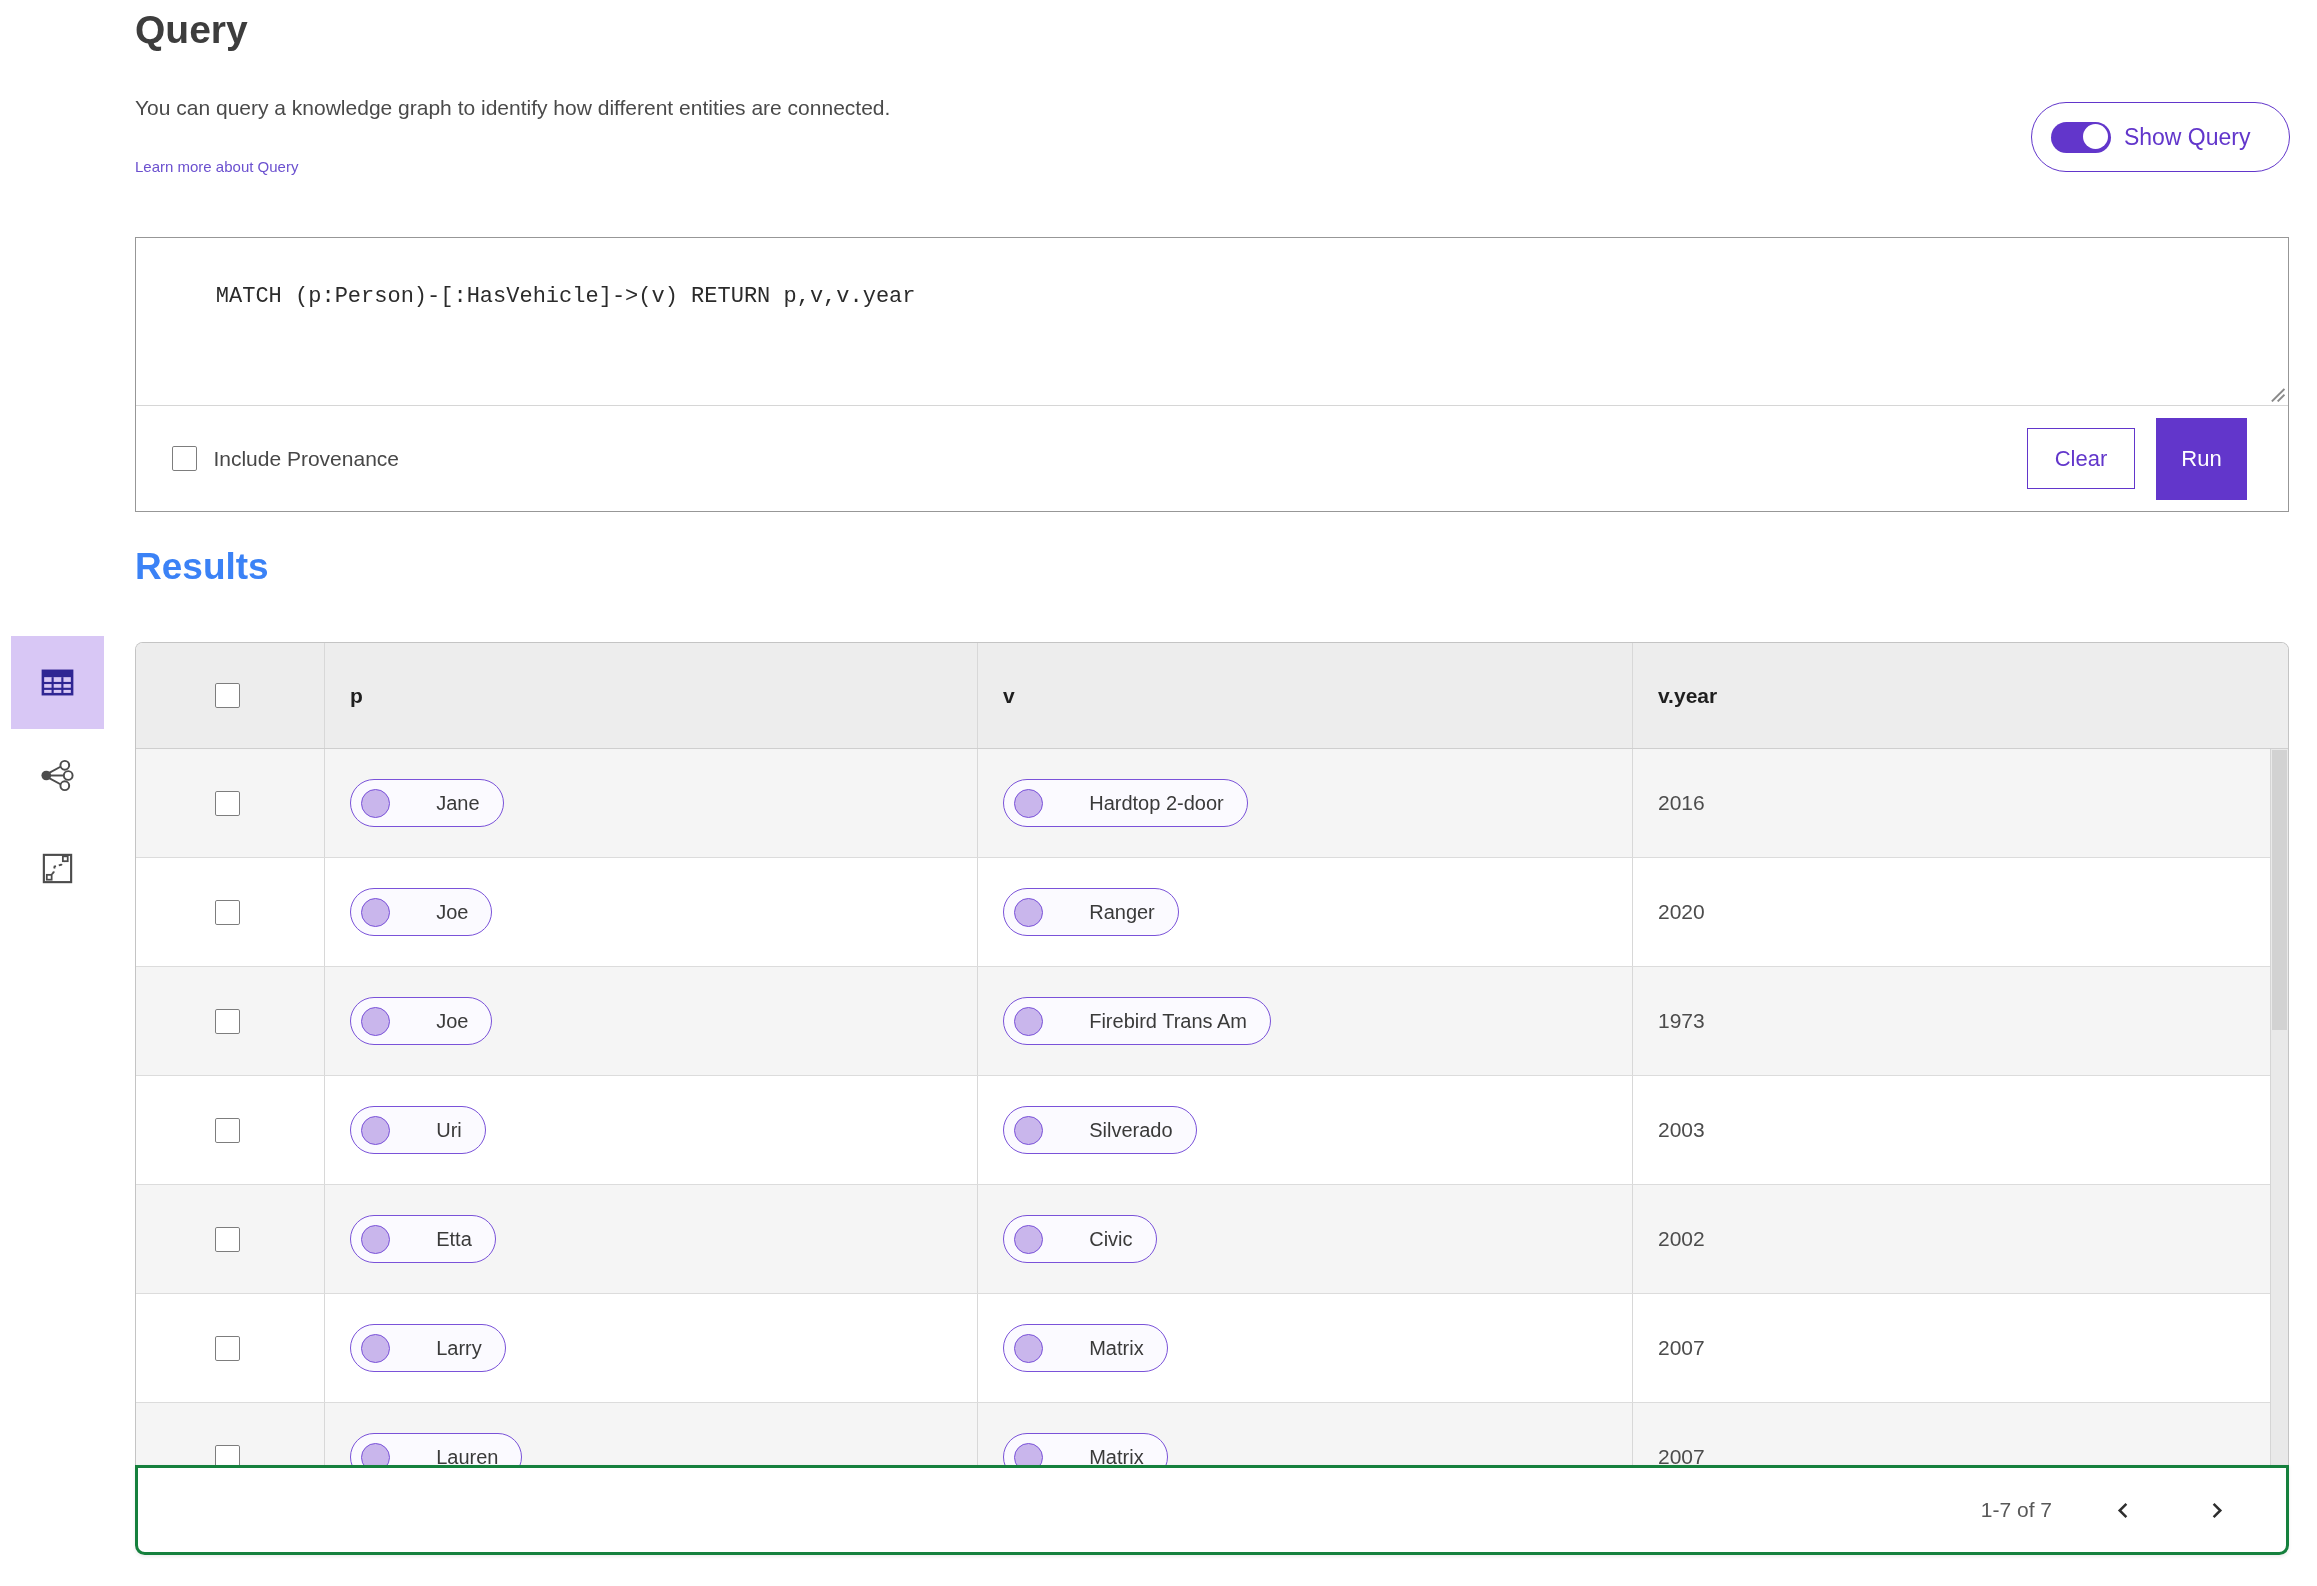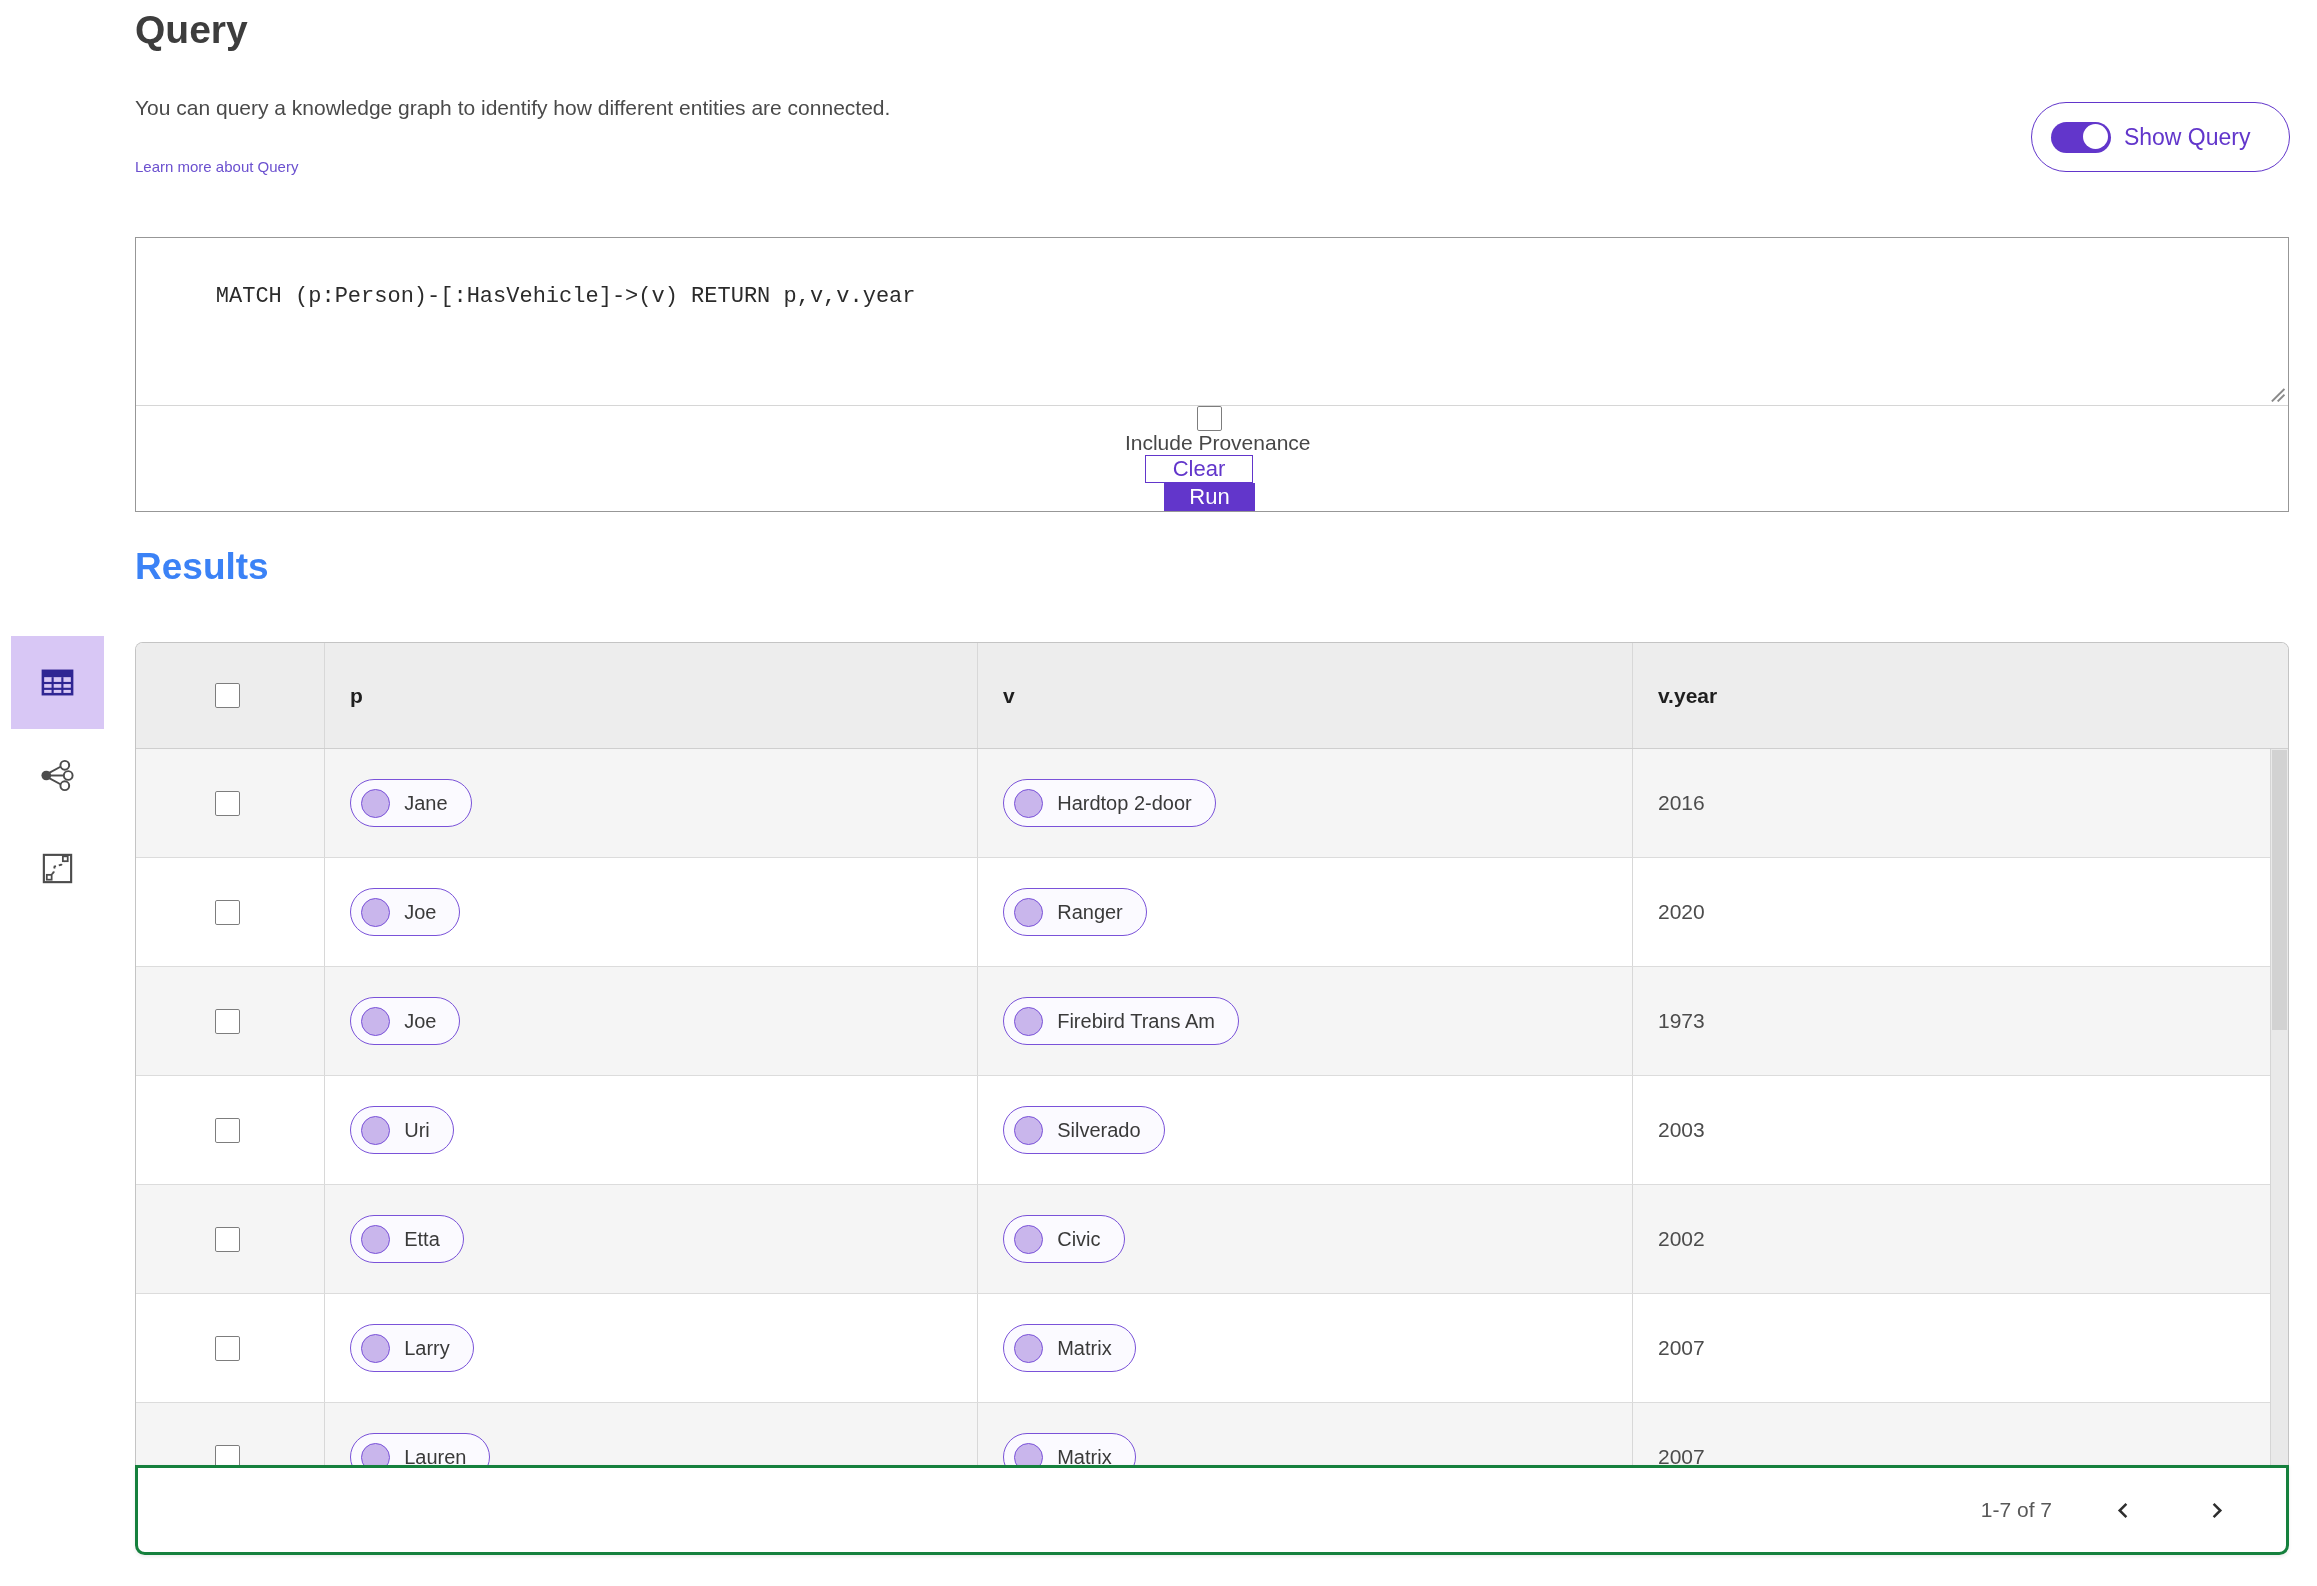--- a/index.html
+++ b/index.html
@@ -19,21 +19,21 @@
   .toggle-track { width:60px; height:31px; background:#6236cb; border-radius:15.4px; position:relative; flex:0 0 auto; }
   .toggle-knob  { position:absolute; right:2.9px; top:2.9px; width:25px; height:25px; background:#fff; border-radius:50%; }
   .toggle-label { margin-left:12.6px; font-size:23px; color:#6236cb; }
 
   
   .query-box { left:135px; top:237px; width:2154px; height:275px; border:1px solid #979797; background:#fff; }
   .query-edit { position:relative; height:168px; border-bottom:1px solid #d6d6d6;
     padding:21px 27px; font-family:"Liberation Mono", monospace; font-size:22px; color:#2b2b2b;
     white-space:pre-wrap; cursor:text; }
   .resize-grip { position:absolute; right:2.9px; bottom:2.9px; width:17.4px; height:17.4px; cursor:nwse-resize; }
-  .qfooter { height:105px; display:flex; align-items:center; padding:0 41px 0 36px;flex-direction:column; }
+  .qfooter { height:105px; display:flex; align-items:center; padding:0 41px 0 36px; }
   .checkbox { width:25px; height:25px; border:1.9px solid #7d7d7d; border-radius:1.9px; background:#fff; cursor:pointer; flex:0 0 auto; }
   .cb-label { margin-left:16.4px; font-size:21px; color:#474747; }
   .spacer { flex:1; }
   .btn-clear { width:108px; height:61px; background:#fff; border:1.9px solid #6236cb; color:#6236cb;
     font-size:22px; font-family:inherit; cursor:pointer; margin-right:21px; }
   .btn-run { width:91px; height:82px; background:#6236cb; border:none; color:#fff;
     font-size:22px; font-family:inherit; cursor:pointer; }
 
   
   .results-title { left:135px; top:546px; font-size:37px; font-weight:bold; color:#3b82f6; }
@@ -51,21 +51,21 @@
   .th.cbcell, .td.cbcell { padding-left:79px; }
 
   .trow { height:109px; display:grid; grid-template-columns:189px 653px 655px 1fr;
     background:#fff; border-bottom:1px solid #dcdcdc; }
   .trow.alt { background:#f5f5f5; }
   .td { display:flex; align-items:center; border-right:1px solid #d8d8d8; padding-left:25px; }
   .td:last-child { border-right:none; }
   .year-text { font-size:21px; color:#4c4c4c; }
 
   .pill { display:inline-flex; align-items:center; height:48px; padding:0 23px 0 9.7px;
-    background:#fbfaff; border:1.9px solid #7a52d9; border-radius:25px; cursor:pointer; }
+    background:#fbfaff; border:1.9px solid #7a52d9; border-radius:25px; cursor:pointer;gap:32px; }
   .pill-circle { width:29px; height:29px; border-radius:50%; background:#c9b6ec; border:1.9px solid #7a52d9; flex:0 0 auto; }
   .pill-label { margin-left:14.5px; font-size:20px; color:#3a3a3a; }
 
   .vscroll { position:absolute; top:106px; right:0; bottom:0; width:18.3px; background:#e9e9e9; border-left:1px solid #d5d5d5; }
   .vthumb { position:absolute; top:1px; left:1px; right:1px; height:280px; background:#d2d2d2; }
 
   .table-footer { left:135px; top:1465px; width:2154px; height:90px; background:#fff;
     border:3px solid #15803d; border-radius:0 0 9.7px 9.7px; box-shadow:0 1.9px 3.9px rgba(0,0,0,0.07);
     display:flex; align-items:center; justify-content:flex-end; padding-right:48px;gap:20px; }
   .pg-label { font-size:21px; color:#585858; }

